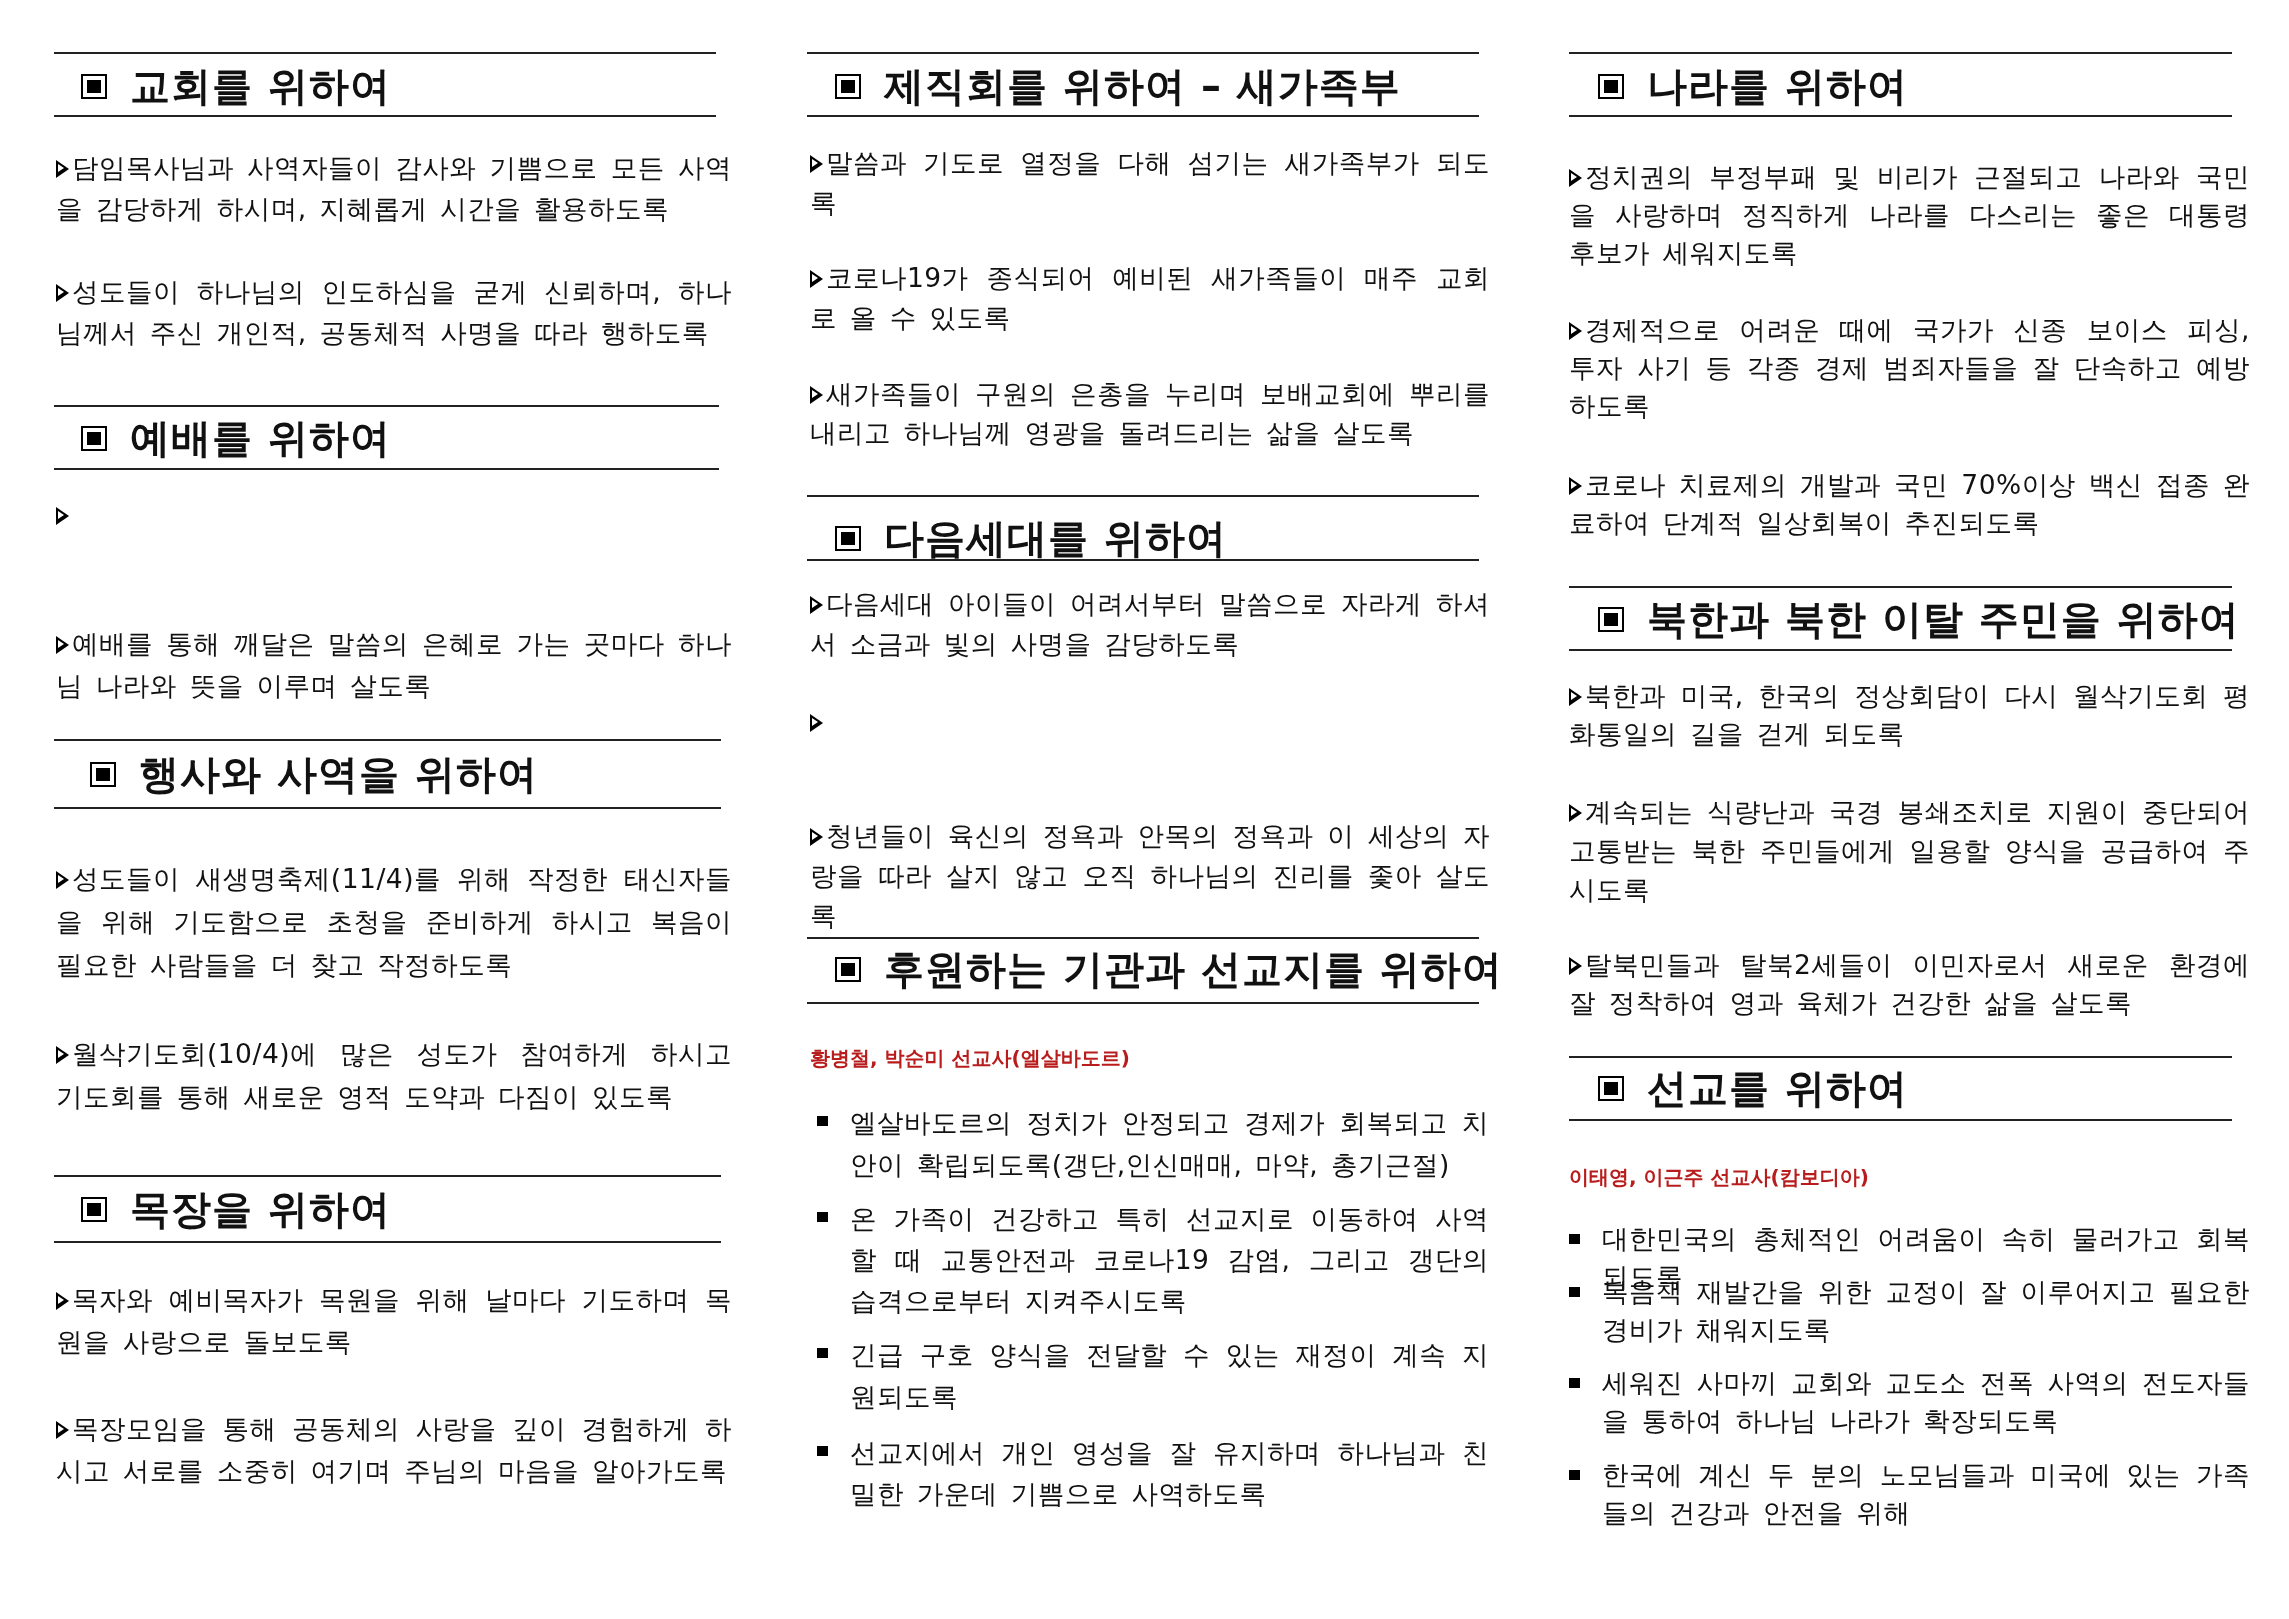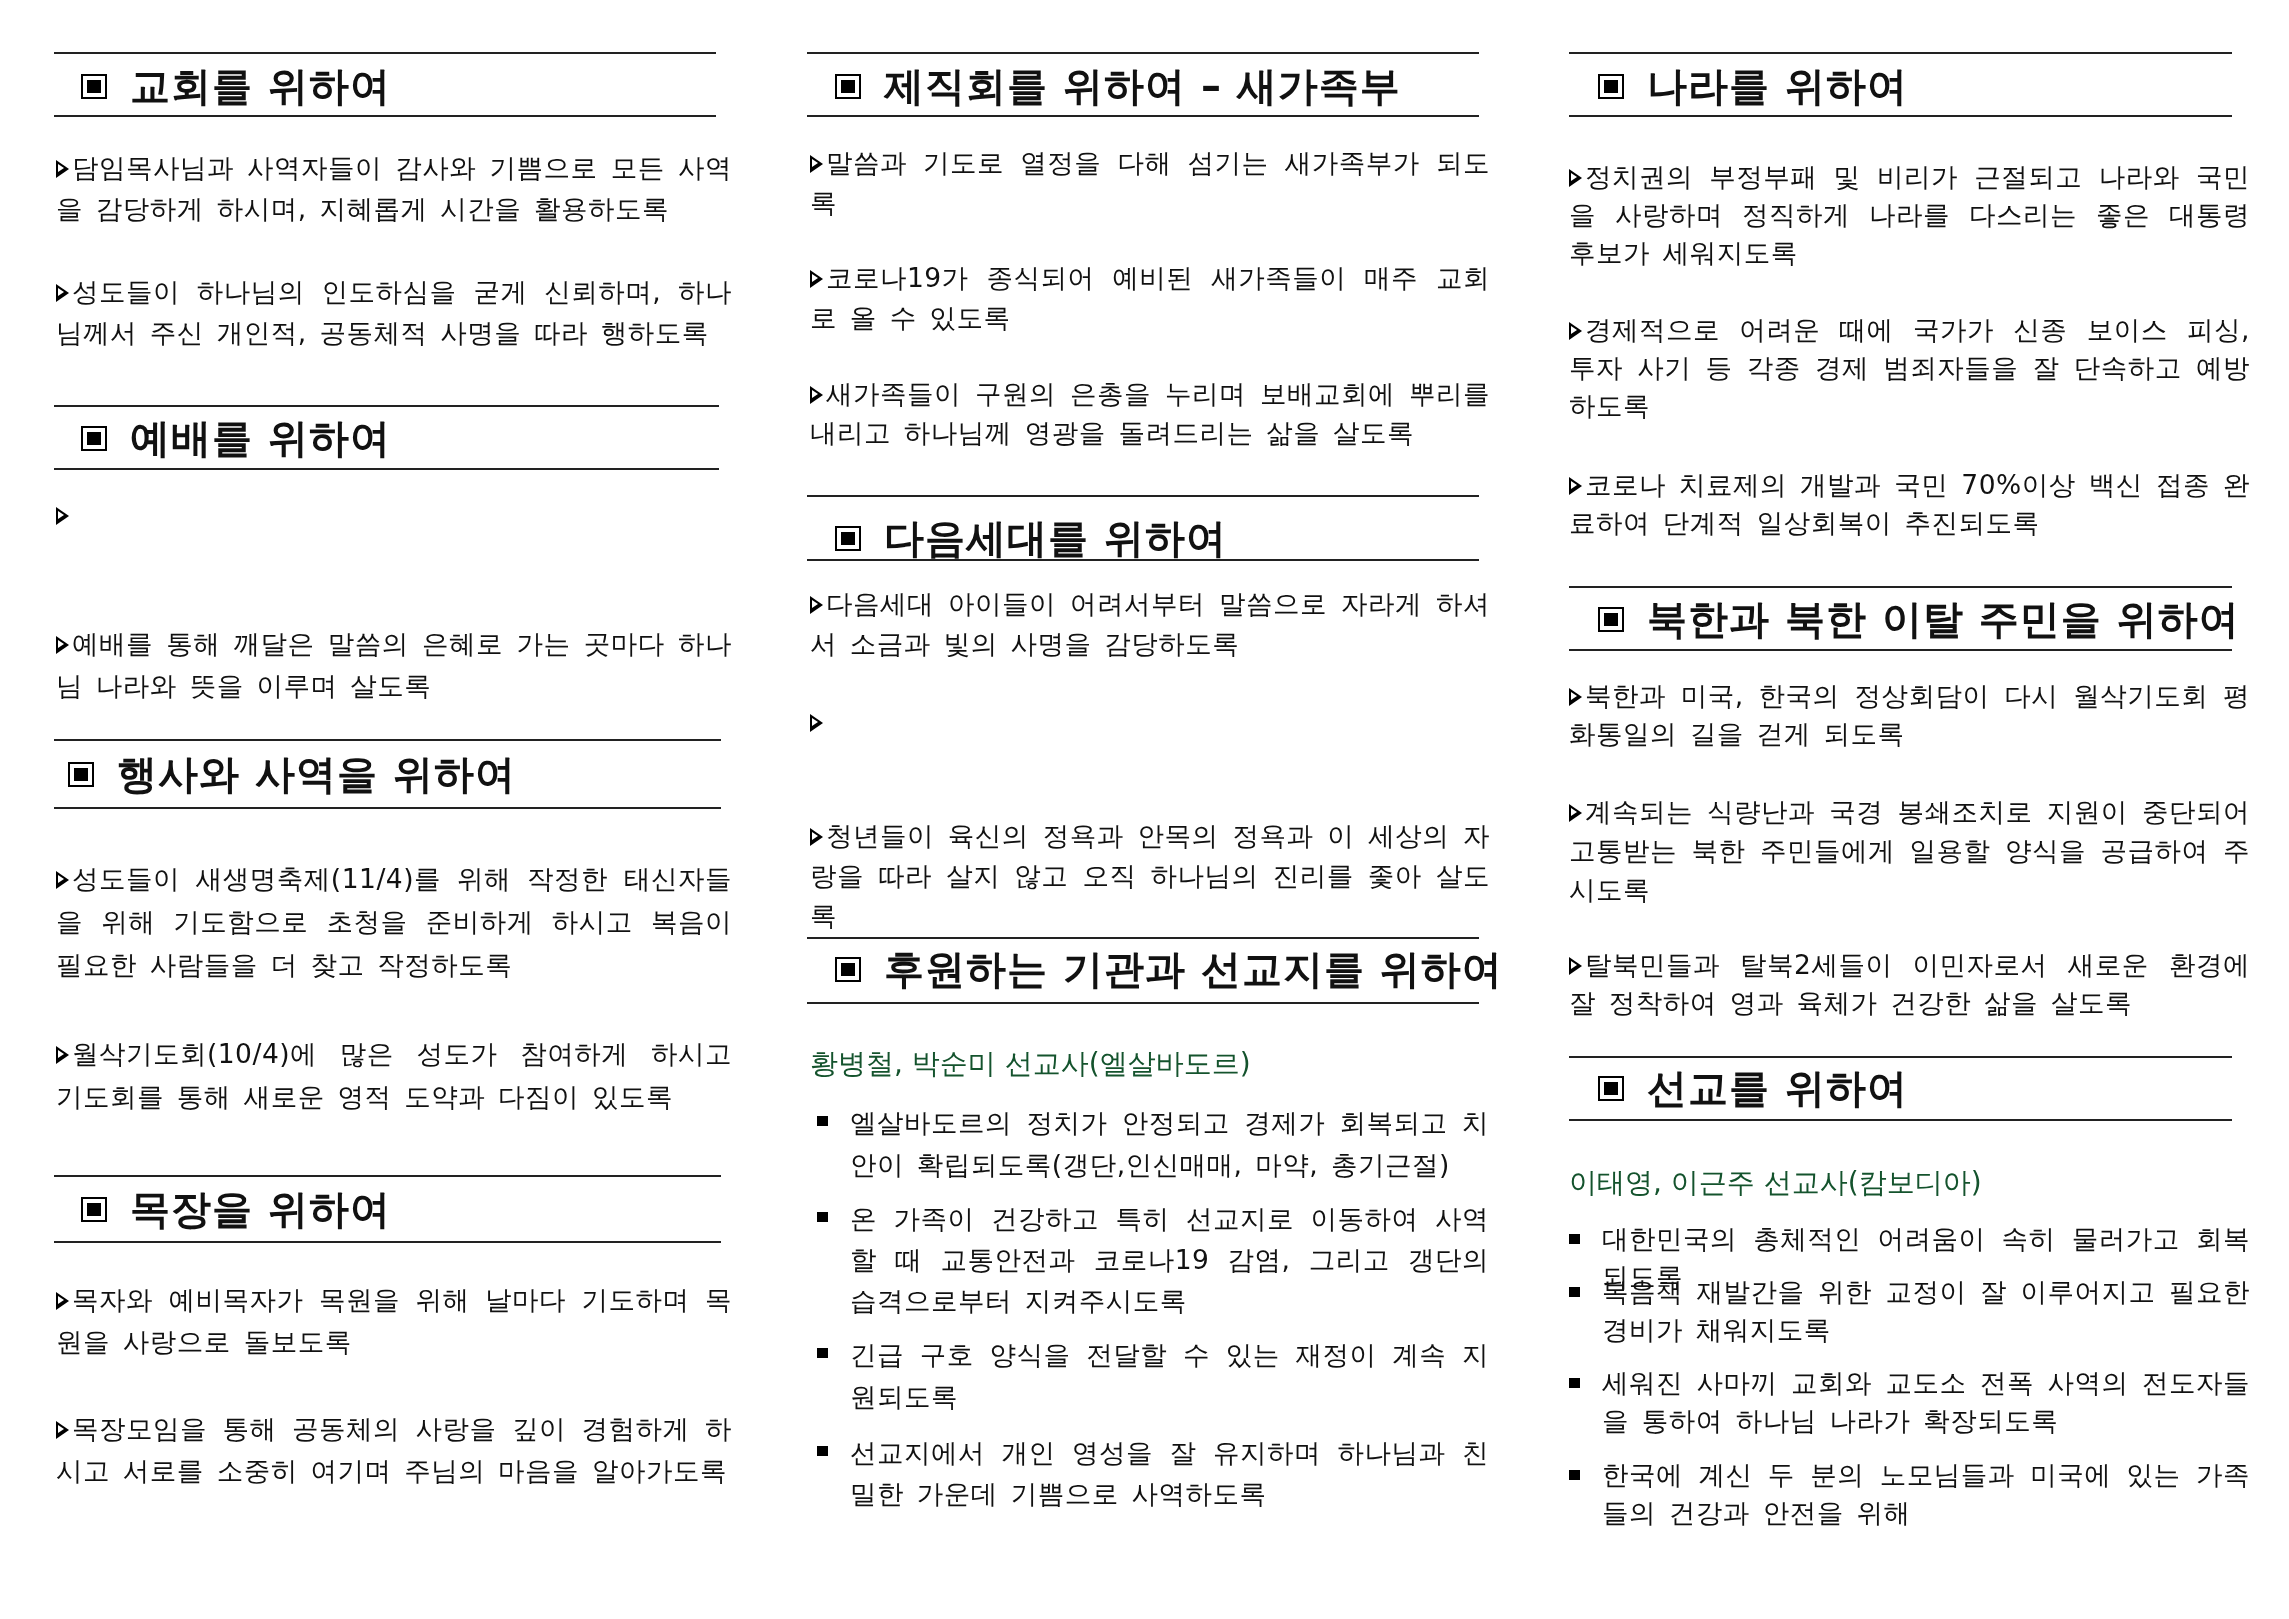--- a/index.html
+++ b/index.html
@@ -12,21 +12,21 @@
   .hdr .box { width:21.6px; height:21.6px; border:2.9px solid #000; position:relative;
               margin-right:23.5px; flex:0 0 auto; box-sizing:content-box; }
   .hdr .box::after { content:""; position:absolute; left:3.9px; top:3.9px; width:13.7px; height:13.7px; background:#000; }
   .para { position:absolute; font-size:26.5px; text-align:justify; text-align-last:left;
           letter-spacing:0.5px; word-spacing:3.9px; }
   .para .tri { display:inline-block; width:0; height:0; border-top:9.8px solid transparent;
                border-bottom:9.8px solid transparent; border-left:13.7px solid #000;
                position:relative; top:1px; margin-right:2.9px; }
   .para .tri::after { content:""; position:absolute; left:-10.8px; top:-4.9px; border-top:4.9px solid transparent;
                border-bottom:4.9px solid transparent; border-left:6.9px solid #fff; }
-  .sub { position:absolute; font-size:28px; font-weight:normal; white-space:nowrap; color:#14532d; }
+  .sub { position:absolute; font-size:20px; font-weight:bold; white-space:nowrap; color:#b91c1c; }
   .bul { position:absolute; font-size:26.5px; text-align:justify; text-align-last:left;
          letter-spacing:0.5px; word-spacing:3.9px; padding-left:33px; box-sizing:border-box; }
   .bul .sq { position:absolute; left:0; top:13.7px; width:10.8px; height:10.8px; background:#000; }
 </style>
 </head>
 <body>
 
 <div class="col">
 
   <div class="rule" style="left:54px;top:52px;width:662px;"></div>
@@ -41,21 +41,21 @@
   <div class="rule" style="left:54px;top:405px;width:665px;"></div>
   <div class="hdr" style="left:81px;top:417px;height:43px;">
     <span class="box"></span>
     <span>예배를 위하여</span>
   </div>
   <div class="rule" style="left:54px;top:468px;width:665px;"></div>
   <div class="para" style="left:56px;top:494px;width:676px;line-height:42px;"><span class="tri"></span></div>
   <div class="para" style="left:56px;top:623px;width:676px;line-height:42px;"><span class="tri"></span><span>예배를 통해 깨달은 말씀의 은혜로 가는 곳마다 하나님 나라와 뜻을 이루며 살도록</span></div>
 
   <div class="rule" style="left:54px;top:739px;width:667px;"></div>
-  <div class="hdr" style="left:68px;top:753px;height:43px;">
+  <div class="hdr" style="left:90px;top:753px;height:43px;">
     <span class="box"></span>
     <span>행사와 사역을 위하여</span>
   </div>
   <div class="rule" style="left:54px;top:807px;width:667px;"></div>
   <div class="para" style="left:56px;top:857px;width:676px;line-height:43px;"><span class="tri"></span><span>성도들이 새생명축제(11/4)를 위해 작정한 태신자들을 위해 기도함으로 초청을 준비하게 하시고 복음이 필요한 사람들을 더 찾고 작정하도록</span></div>
   <div class="para" style="left:56px;top:1032px;width:676px;line-height:43px;"><span class="tri"></span><span>월삭기도회(10/4)에 많은 성도가 참여하게 하시고 기도회를 통해 새로운 영적 도약과 다짐이 있도록</span></div>
 
   <div class="rule" style="left:54px;top:1175px;width:667px;"></div>
   <div class="hdr" style="left:81px;top:1188px;height:43px;">
     <span class="box"></span>

